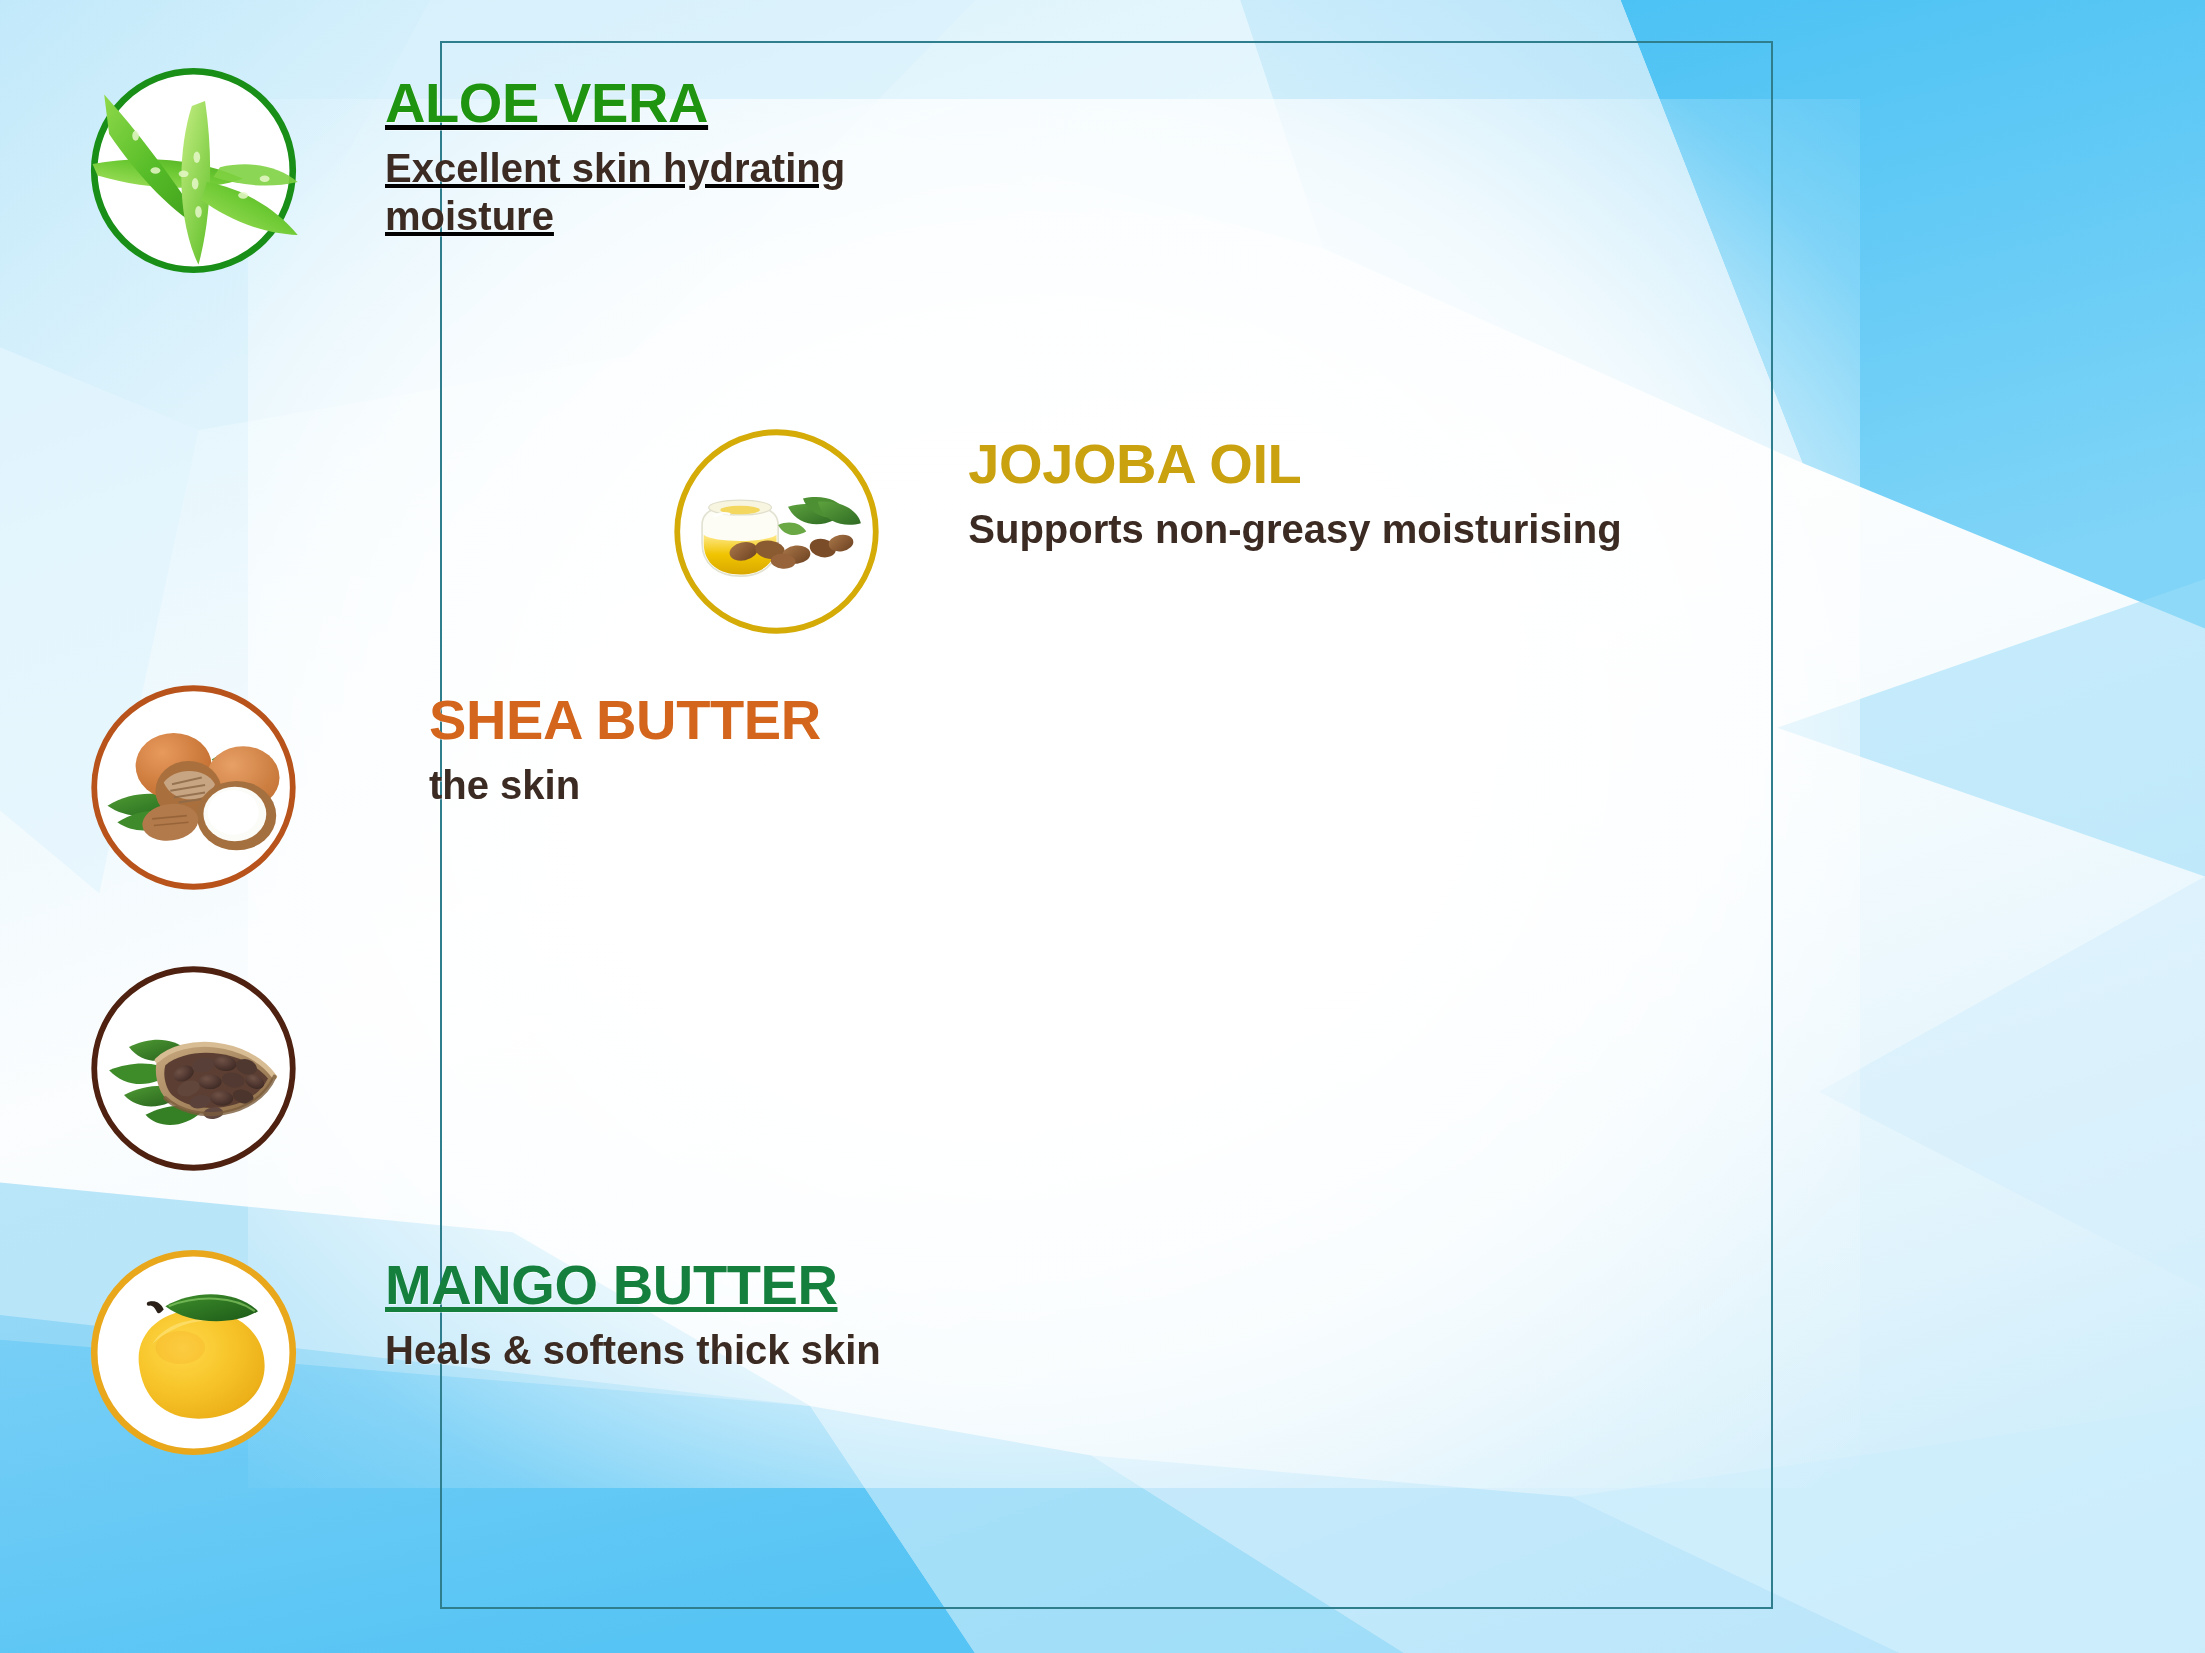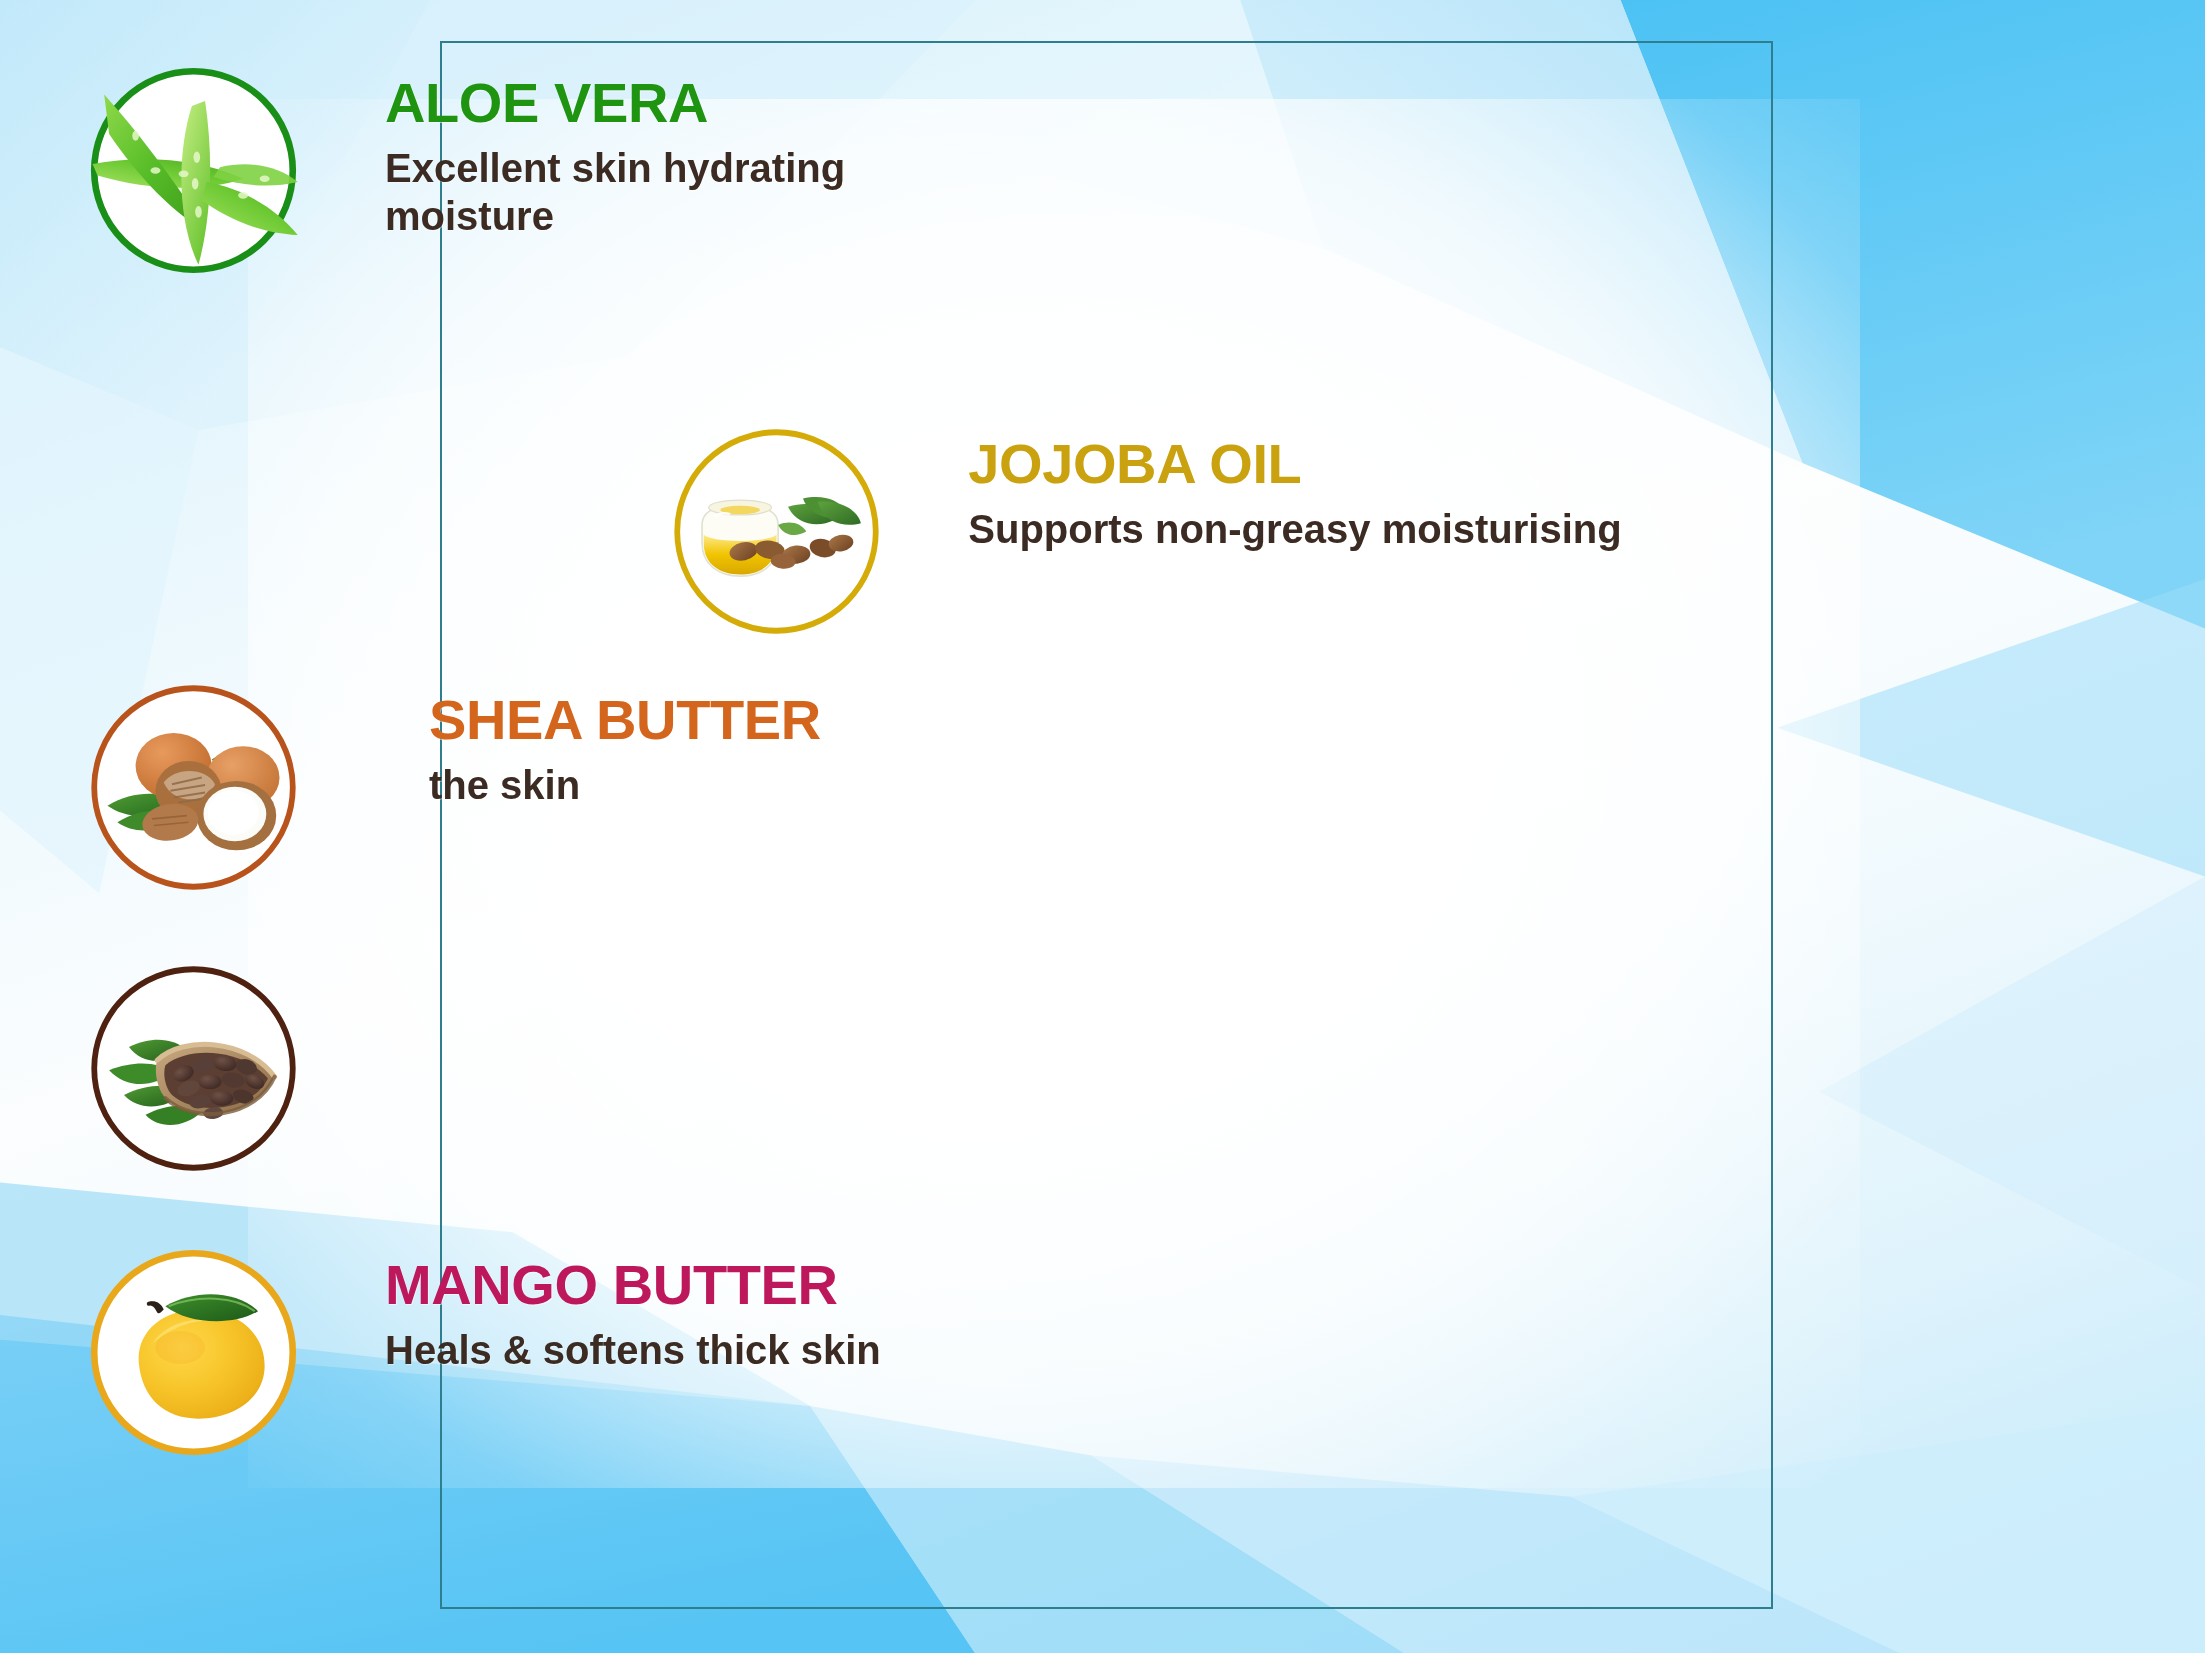--- a/index.html
+++ b/index.html
@@ -145,21 +145,21 @@
     <polygon points="520,0 1180,0 760,430 240,520" fill="#d8f1fc" opacity="0.55"></polygon>
     <polygon points="0,420 240,520 120,1080 0,980" fill="#dff3fd" opacity="0.6"></polygon>
     <polygon points="2667,1060 2667,1560 2200,1320" fill="#d3effc" opacity="0.6"></polygon>
     <polygon points="1500,0 1600,300 1080,160" fill="#e2f5fd" opacity="0.6"></polygon>
   </svg>
 
   <div class="bg-layer bg-glow"></div>
 
   <div id="card"></div>
 
-  <div class="row" style="top:58px;">
+  <div class="row" style="top:58px;text-decoration:underline;">
     <div class="badge">
       <svg viewBox="0 0 272 272">
         <defs>
           <linearGradient id="aloeA" x1="0" y1="0" x2="1" y2="1">
             <stop offset="0" stop-color="#8fd94a"></stop>
               <stop offset="0.5" stop-color="#57bd28"></stop>
               <stop offset="1" stop-color="#3d9c1a"></stop>
           </linearGradient>
           <linearGradient id="aloeB" x1="0" y1="1" x2="1" y2="0">
             <stop offset="0" stop-color="#a9e362"></stop>
@@ -386,21 +386,21 @@
         <ellipse cx="120" cy="130" rx="30" ry="20" fill="#f5a623" opacity="0.25"></ellipse>
 
         <path d="M96,88 C92,78 86,74 80,76 C86,72 96,74 100,84 Z" fill="#2b2118"></path>
         <path d="M94,86 C90,78 86,76 82,77" stroke="#2b2118" stroke-width="5" fill="none" stroke-linecap="round"></path>
 
         <path d="M102,80 C140,58 190,62 214,86 C184,104 130,102 102,80 Z" fill="url(#mleafG)"></path>
         <path d="M106,80 C142,66 186,68 210,86" stroke="#8fd06a" stroke-width="2.5" fill="none" opacity="0.65"></path>
       </svg>
     </div>
     <div class="copy">
-      <h2 class="title" style="color:#be185d;">MANGO BUTTER</h2>
+      <h2 class="title" style="color:#15803d;text-decoration:underline;">MANGO BUTTER</h2>
       <p class="desc">
         <span class="ln">Heals &amp; softens thick skin</span>
       </p>
     </div>
   </div>
 
 </div>
 
 
 </body></html>

